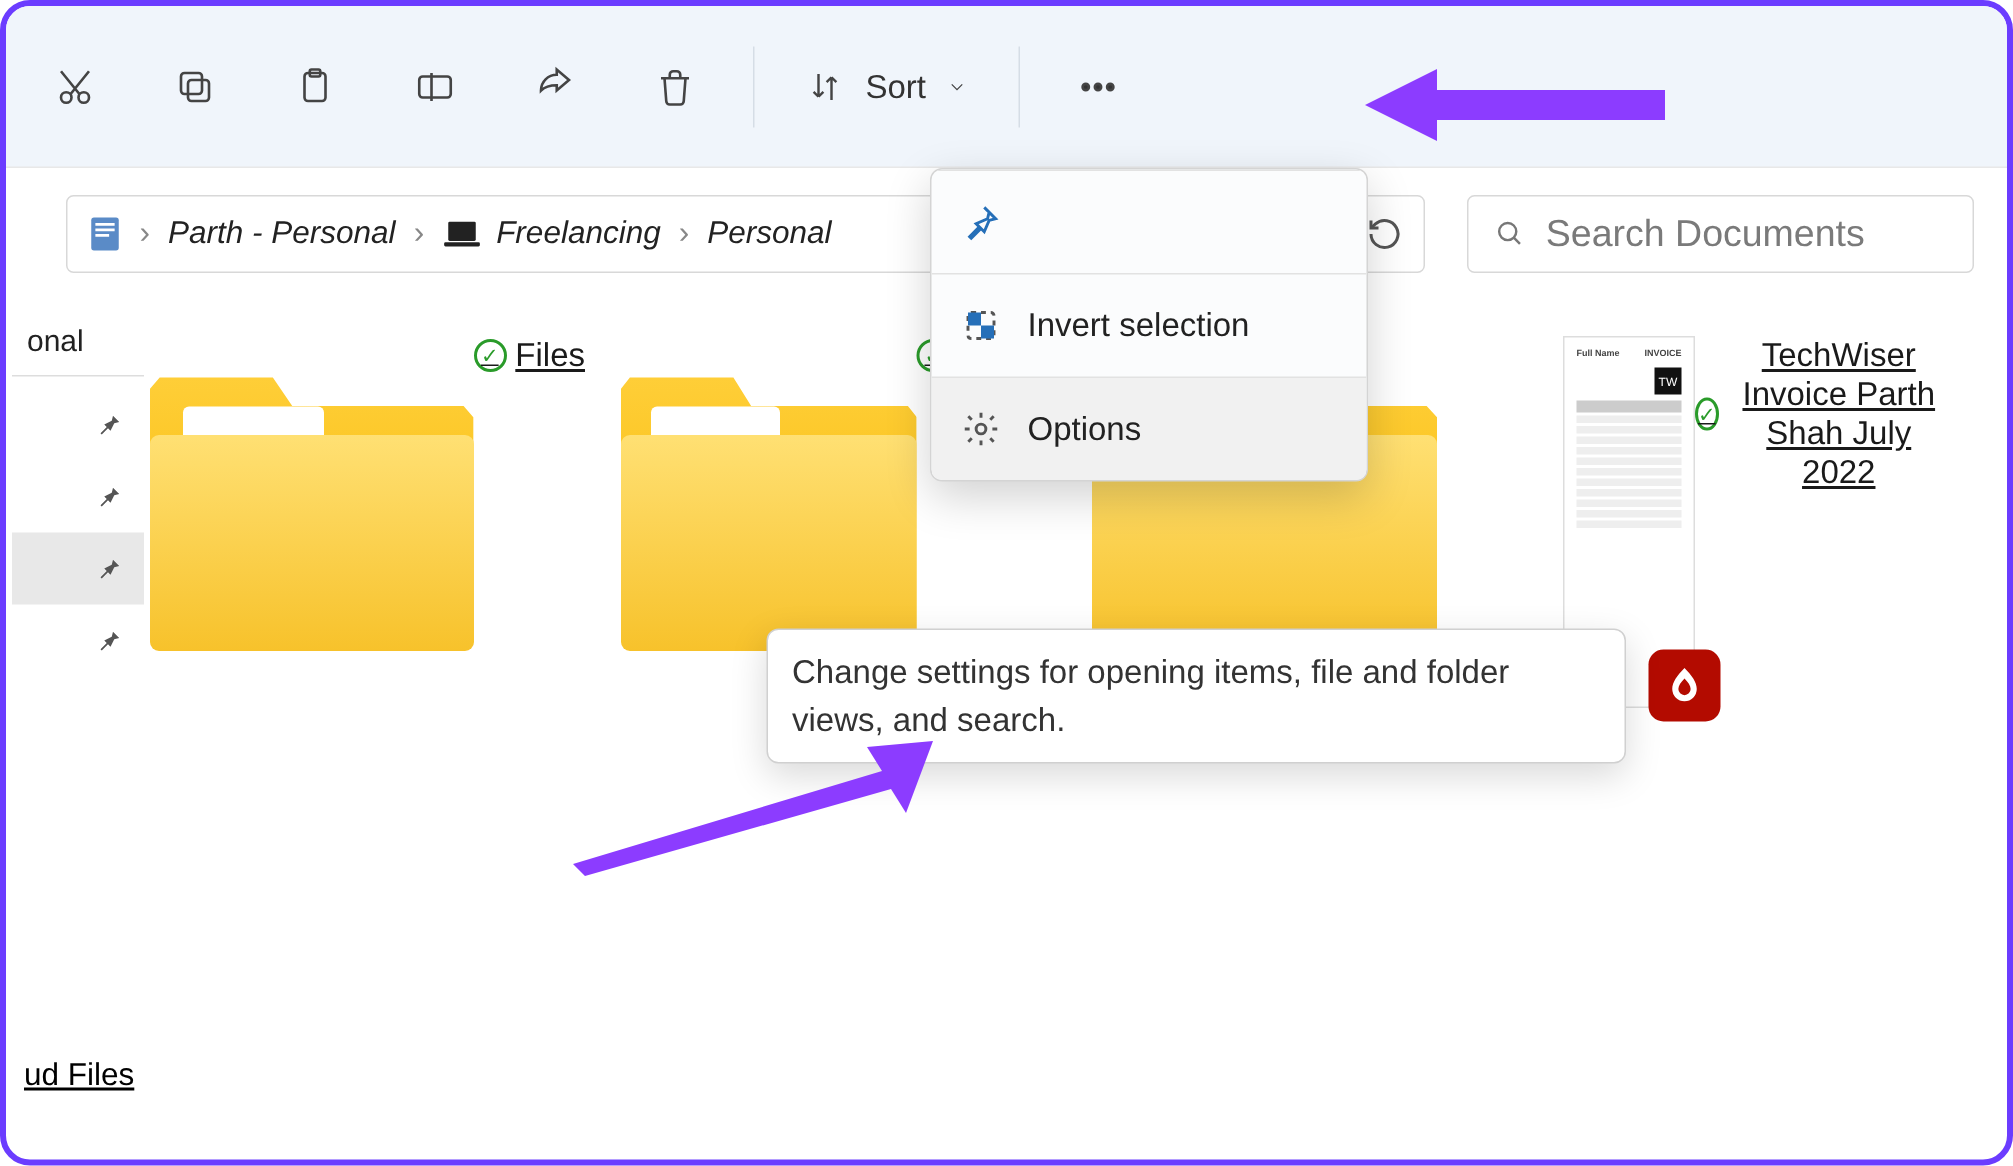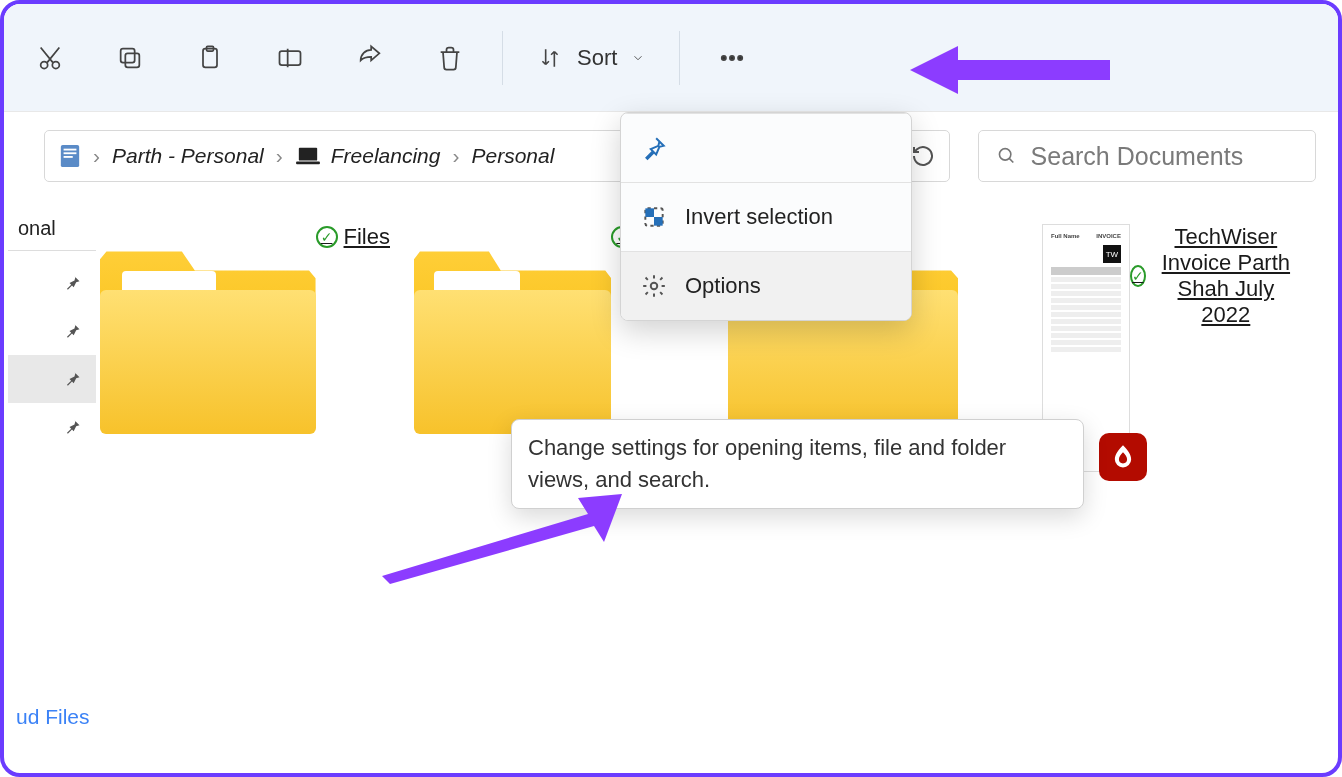--- a/index.html
+++ b/index.html
@@ -75,21 +75,21 @@
 .ctx-item.gray svg { stroke:#555; }
 .ctx-sep { height:1px; background:#e2e2e2; }
 
 
 .tooltip { position:absolute; left:507px; top:415px; width:573px; background:#fff; border:1px solid #d0d0d0; border-radius:8px; box-shadow:0 8px 24px rgba(0,0,0,.15); font-size:22px; color:#333; padding:12px 16px; z-index:30; line-height:1.45; }
 
 
 .arrow { position:absolute; z-index:40; }
 .arrow svg { fill:#8c3cff; }
 
-.bottom-text { position:absolute; left:12px; bottom:44px; font-size:21px; color:#3b82f6; }
+.bottom-text { position:absolute; left:12px; bottom:44px; font-size:21px; color:#000000;text-decoration:underline; }
 
 </style>
 </head>
 <body>
 
 <div class="toolbar">
   <div class="tbtn">
       <svg viewBox="0 0 24 24">
         <circle cx="7" cy="18" r="3"></circle>
         <circle cx="17" cy="18" r="3"></circle>

